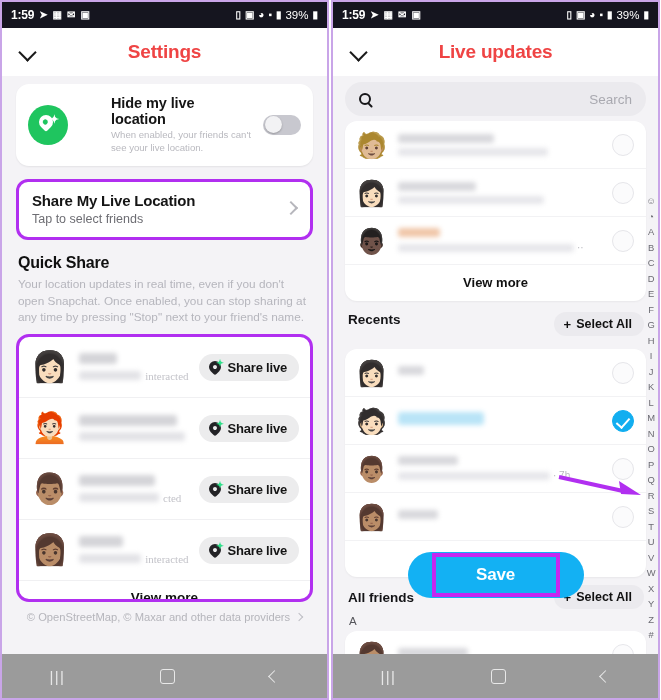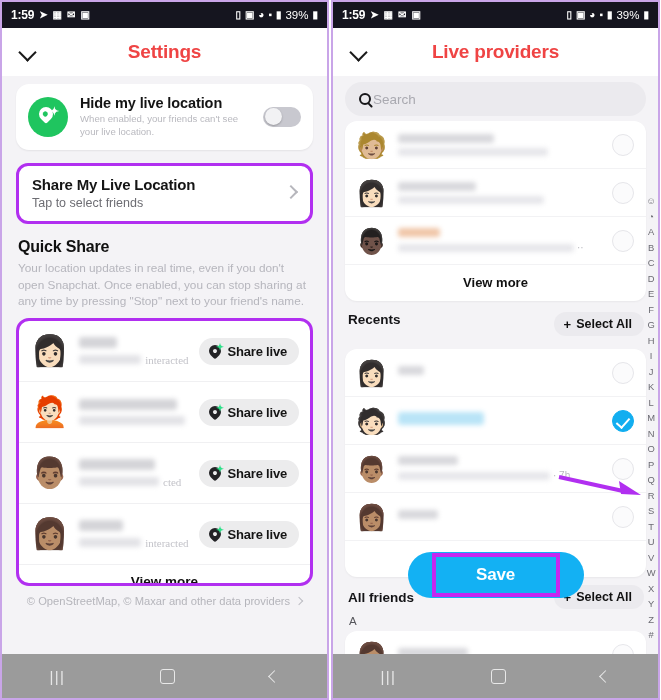--- a/index.html
+++ b/index.html
@@ -115,21 +115,21 @@
   .pin-badge .pin::after{
     content:"";
     position:absolute; left:4.4px; top:4.4px;
     width:5px;height:5px;border-radius:50%;
     background:#1fc55f;
   }
   .pin-badge .spark{
     position:absolute; right:9px; top:9px;
     color:#fff; font-size:11px; line-height:1; font-weight:bold;
   }
-  .hide-txt { flex: 1; min-width: 0; }
+  .hide-txt { flex: 1; min-width: 0; margin-left: 31px; }
   .hide-title { font-size: 14.5px; font-weight: bold; color: #151515; letter-spacing:-0.1px; }
   .hide-sub { font-size: 9.6px; color: #b9b9bf; line-height: 1.35; margin-top: 2px; max-width: 168px;}
   .toggle {
     width: 38px; height: 20px; border-radius: 10px;
     background: #c8c8cf; position: relative; flex: 0 0 auto;
     cursor:pointer;
   }
   .toggle .knob {
     position: absolute; top: 1.5px; left: 1.5px;
     width: 17px; height: 17px; border-radius: 50%;
@@ -243,23 +243,24 @@
     background: #f4f3f6;
     position: relative;
     overflow: hidden;
     padding: 6px 12px 0 12px;
   }
   .searchbar {
     background: #ebeaee;
     border-radius: 20px;
     height: 34px;
     display: flex; align-items: center;
-    gap: 2px;
+    gap: 9px;
     padding: 0 14px;
     cursor: text;
+    justify-content: space-between;
   }
   .mag {
     width: 12px; height: 12px; border: 2.4px solid #17171a; border-radius: 50%;
     position: relative; flex:0 0 auto;
   }
   .mag::after{
     content:""; position:absolute; right:-4px; bottom:-3px;
     width:6px;height:2.4px;background:#17171a;transform:rotate(45deg);border-radius:2px;
   }
   .search-ph { font-size: 13.5px; color: #a9a9b0; }
@@ -515,21 +516,21 @@
         <span class="sb-ico">◕</span>
         <span class="sb-ico">▪</span>
         <span class="sb-ico">▮</span>
         <span class="sb-batt">39%</span>
         <span class="sb-ico">▮</span>
       </div>
     </div>
 
     <div class="appbar">
       <div class="chev-down"></div>
-      <div class="appbar-title">Live providers</div>
+      <div class="appbar-title">Live updates</div>
     </div>
 
     <div class="body-right">
 
       <div class="searchbar">
         <span class="mag"></span>
         <span class="search-ph">Search</span>
       </div>
 
       <div class="list-card" style="margin-top:5px;">

